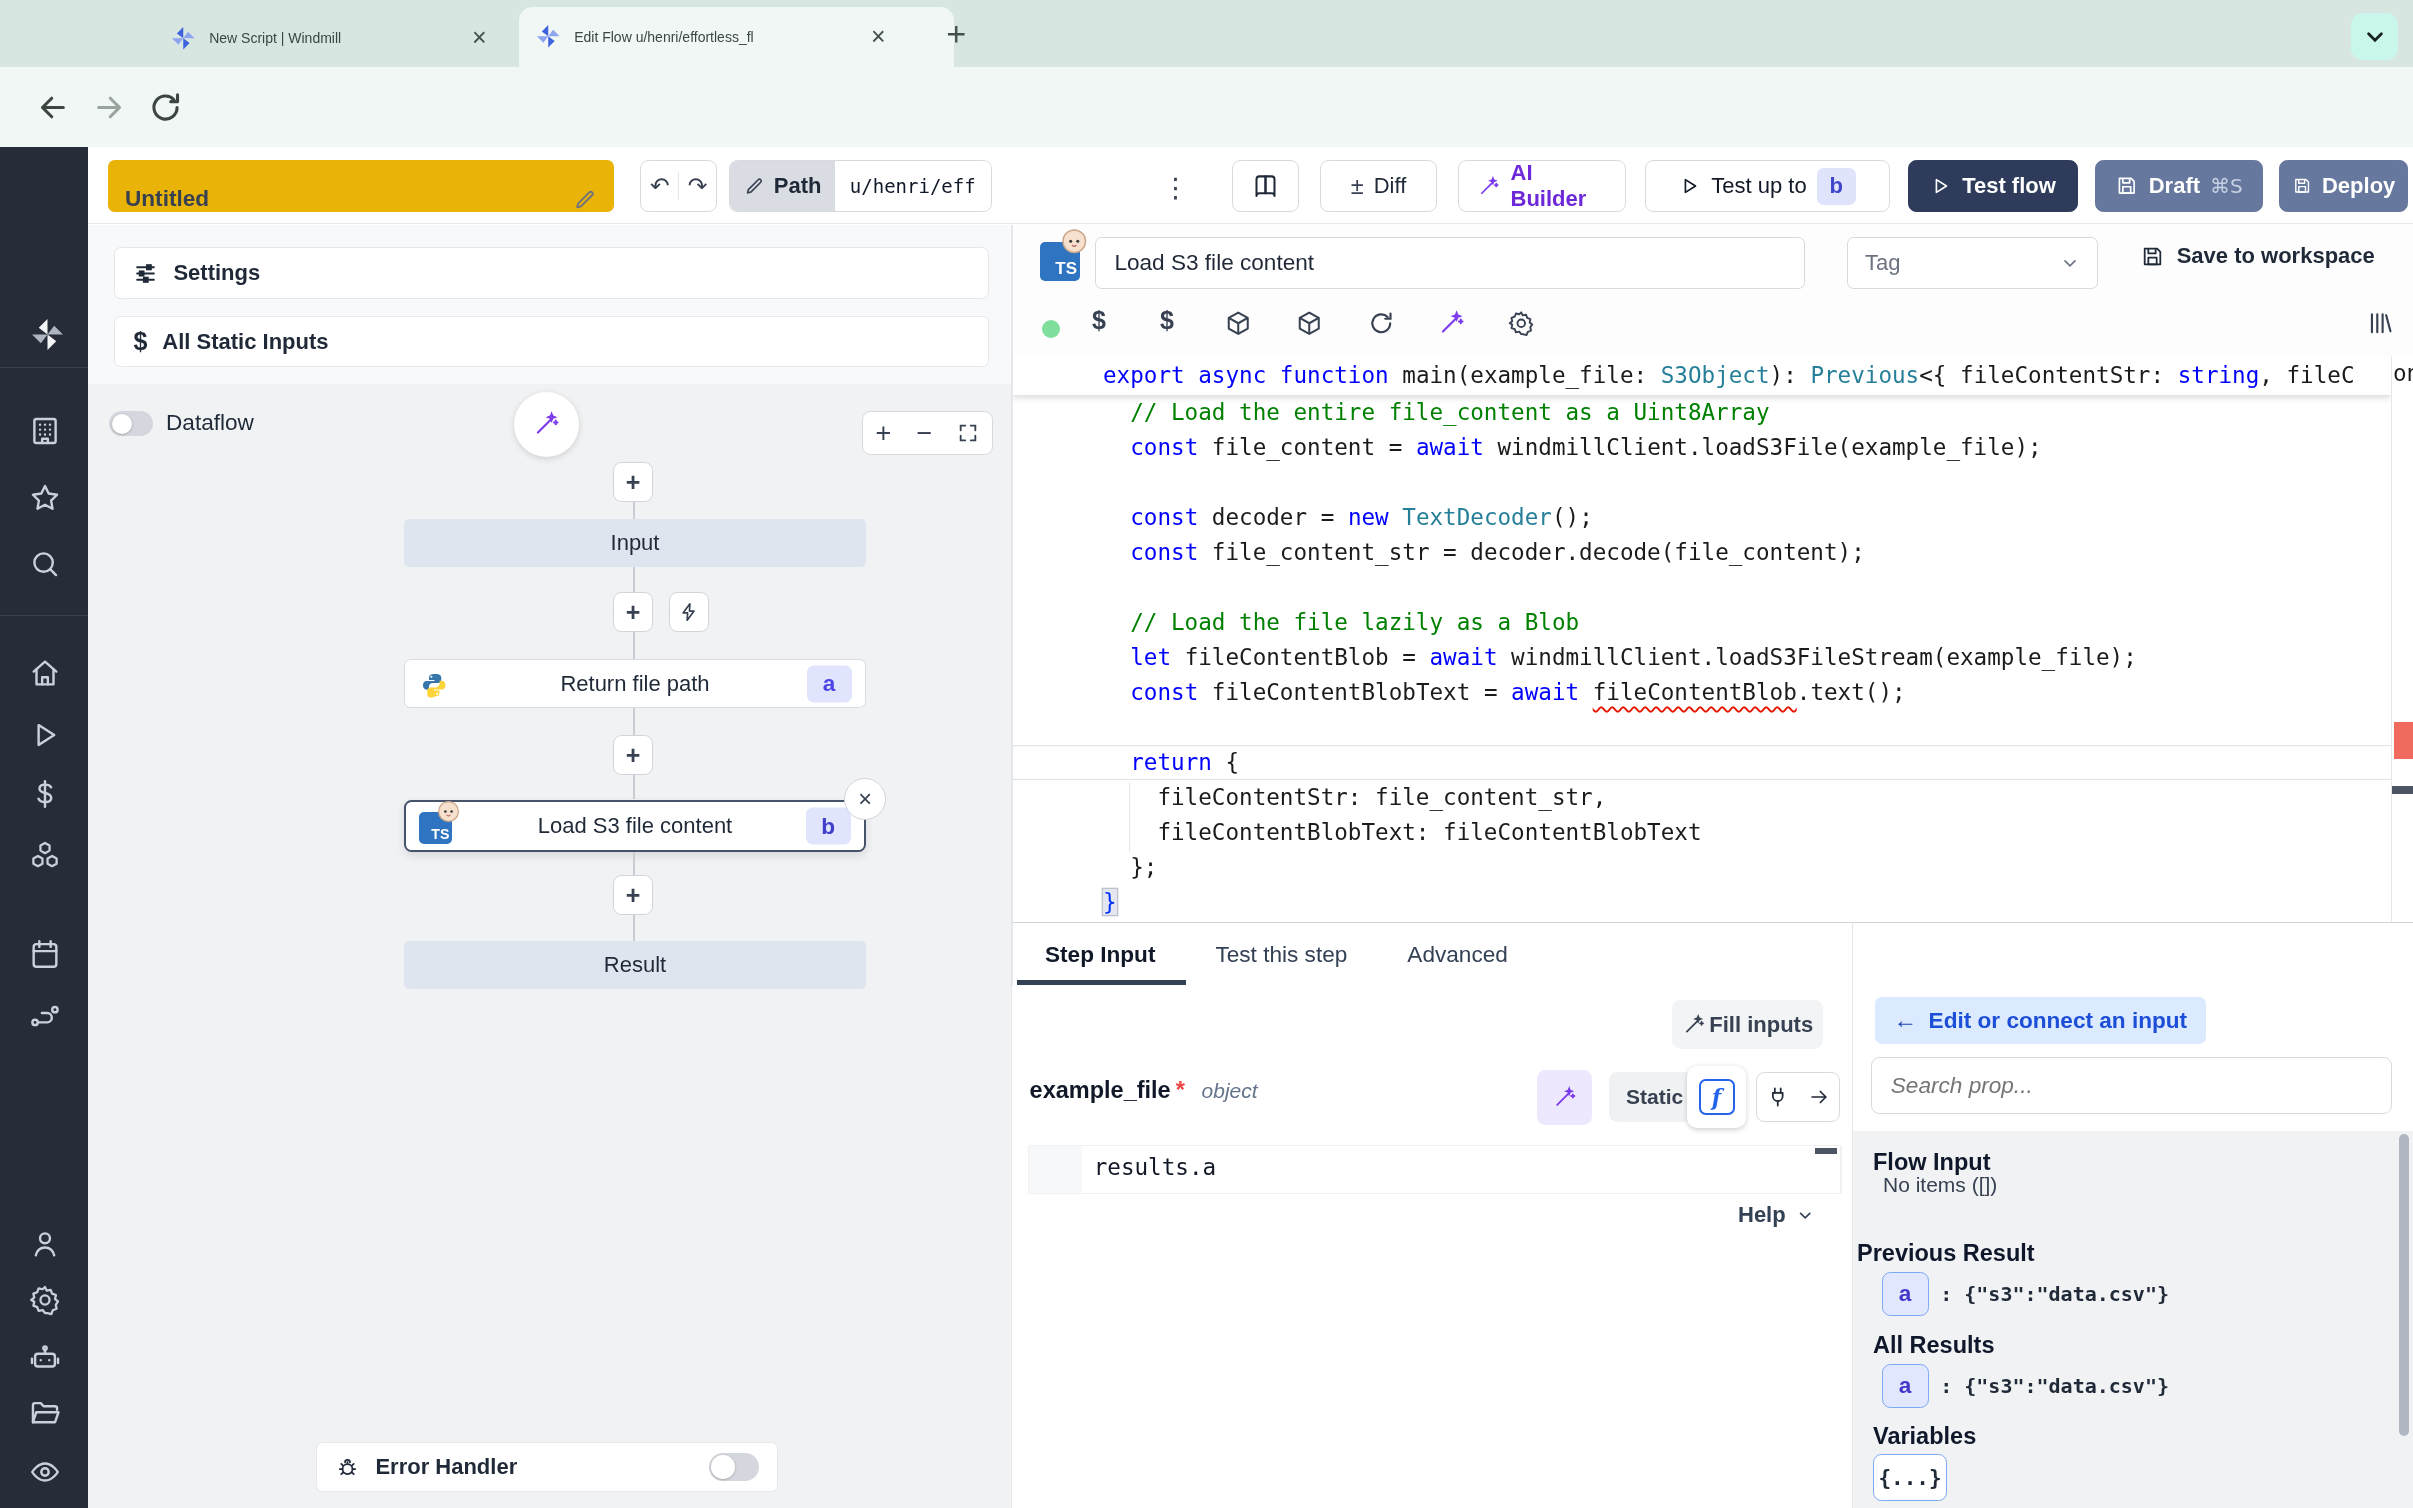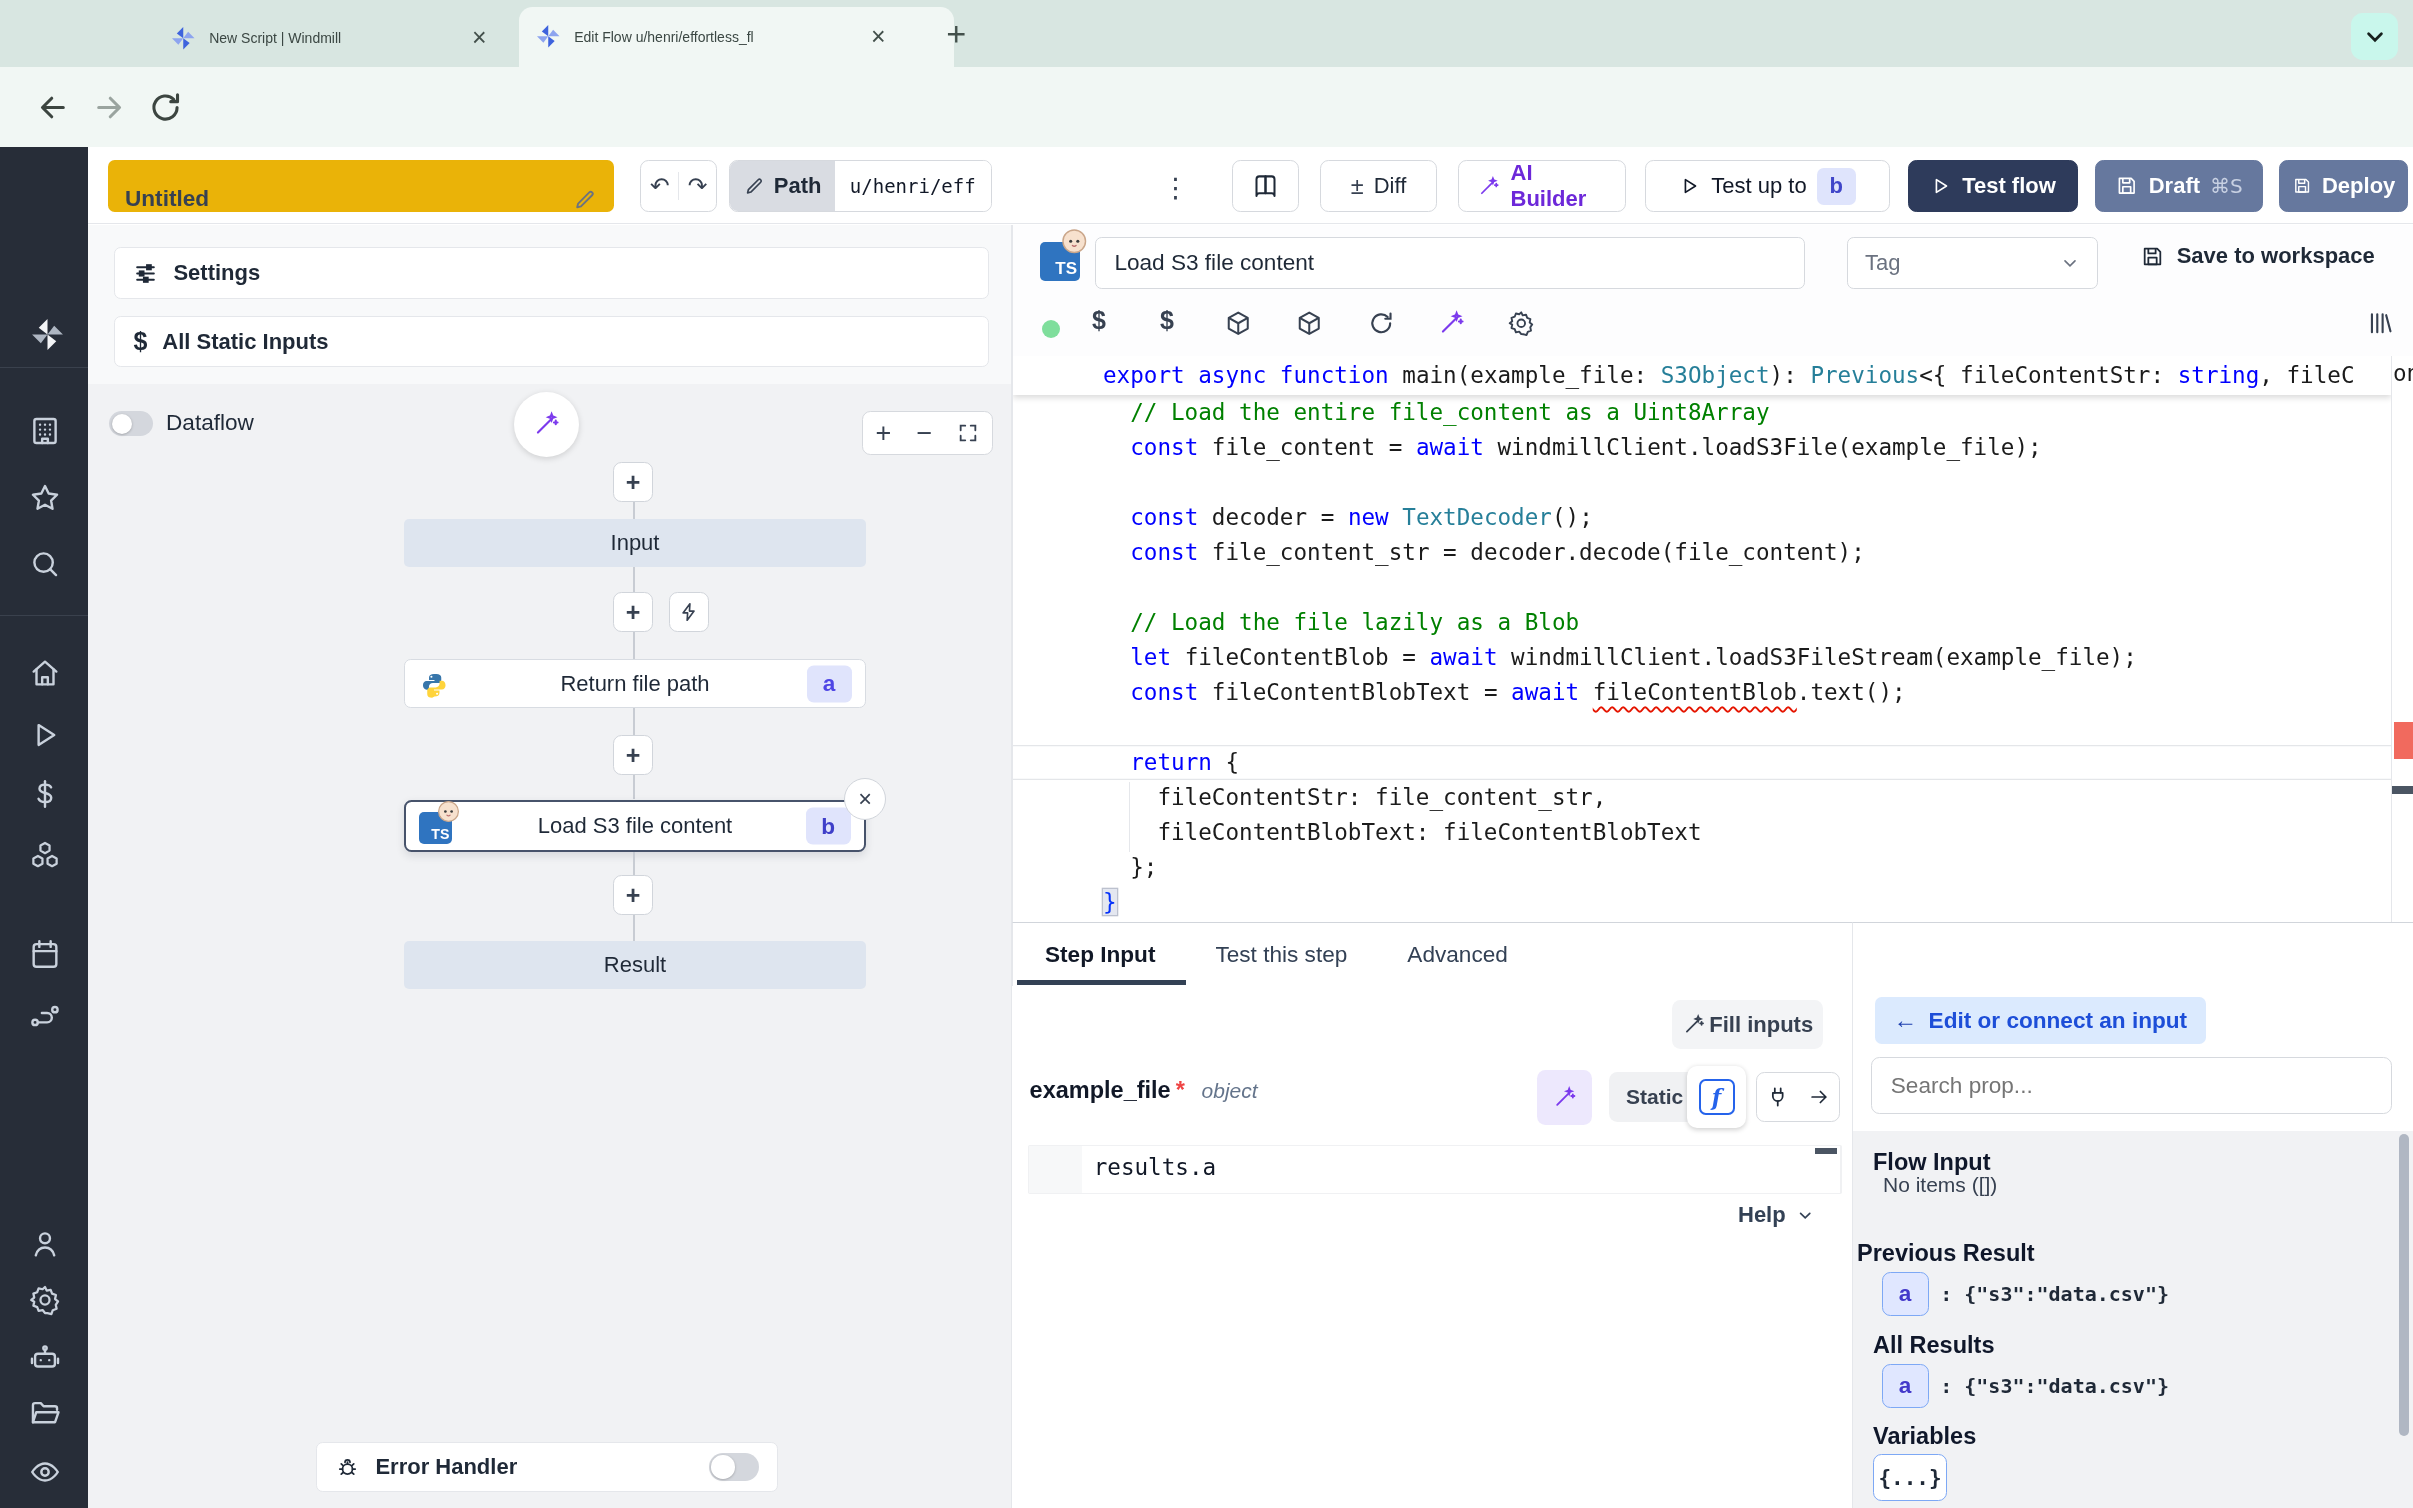--- a/index.html
+++ b/index.html
@@ -531,21 +531,21 @@
           <path d="M6 9.5l6 6 6-6"></path>
         </svg>
     </div>
   </div>
 
   <div class="a propspanel">
     <div class="a flex" style="left:22px;top:74px;height:47px;background:#dbeafe;border-radius:6.7px;padding:0 18.4px;gap:11.7px;">
       <span style="color:#1e40af;font-size:23.5px;">←</span>
       <span style="color:#1d4ed8;font-weight:600;font-size:22.6px;">Edit or connect an input</span>
     </div>
-    <input class="a" style="left: 18.4px; top: 134px; width: 521px; height: 57px; border: 1.3px solid rgb(214, 217, 222); border-radius: 8.4px; padding: 0px 18.4px; box-sizing: border-box; font-size: 22.6px; color: #0f172a; background: rgb(255, 255, 255);" placeholder="Search prop...">
+    <input class="a" style="left: 18.4px; top: 134px; width: 521px; height: 57px; border: 1.3px solid rgb(214, 217, 222); border-radius: 8.4px; padding: 0px 18.4px; box-sizing: border-box; font-size: 22.6px; color: #0f172a; background: rgb(255, 255, 255); font-style: italic;" placeholder="Search prop...">
 
     <div class="a" style="left:0;top:208px;width:561px;height:379px;background:#f1f2f4;">
       <span class="a sechead" style="left:20px;top:18.4px;">Flow Input</span>
       <span class="a" style="left:30px;top:42px;font-size:21px;color:#374151;">No items ([])</span>
 
       <span class="a sechead" style="left:4px;top:109px;">Previous Result</span>
       <div class="a flex" style="left:28.5px;top:141px;gap:11.7px;">
         <span class="pbadge" style="width:47px;height:44px;">a</span>
         <span class="mono" style="font-size:20px;font-weight:700;color:#1f2937;">: {"s3":"data.csv"}</span>
       </div>

